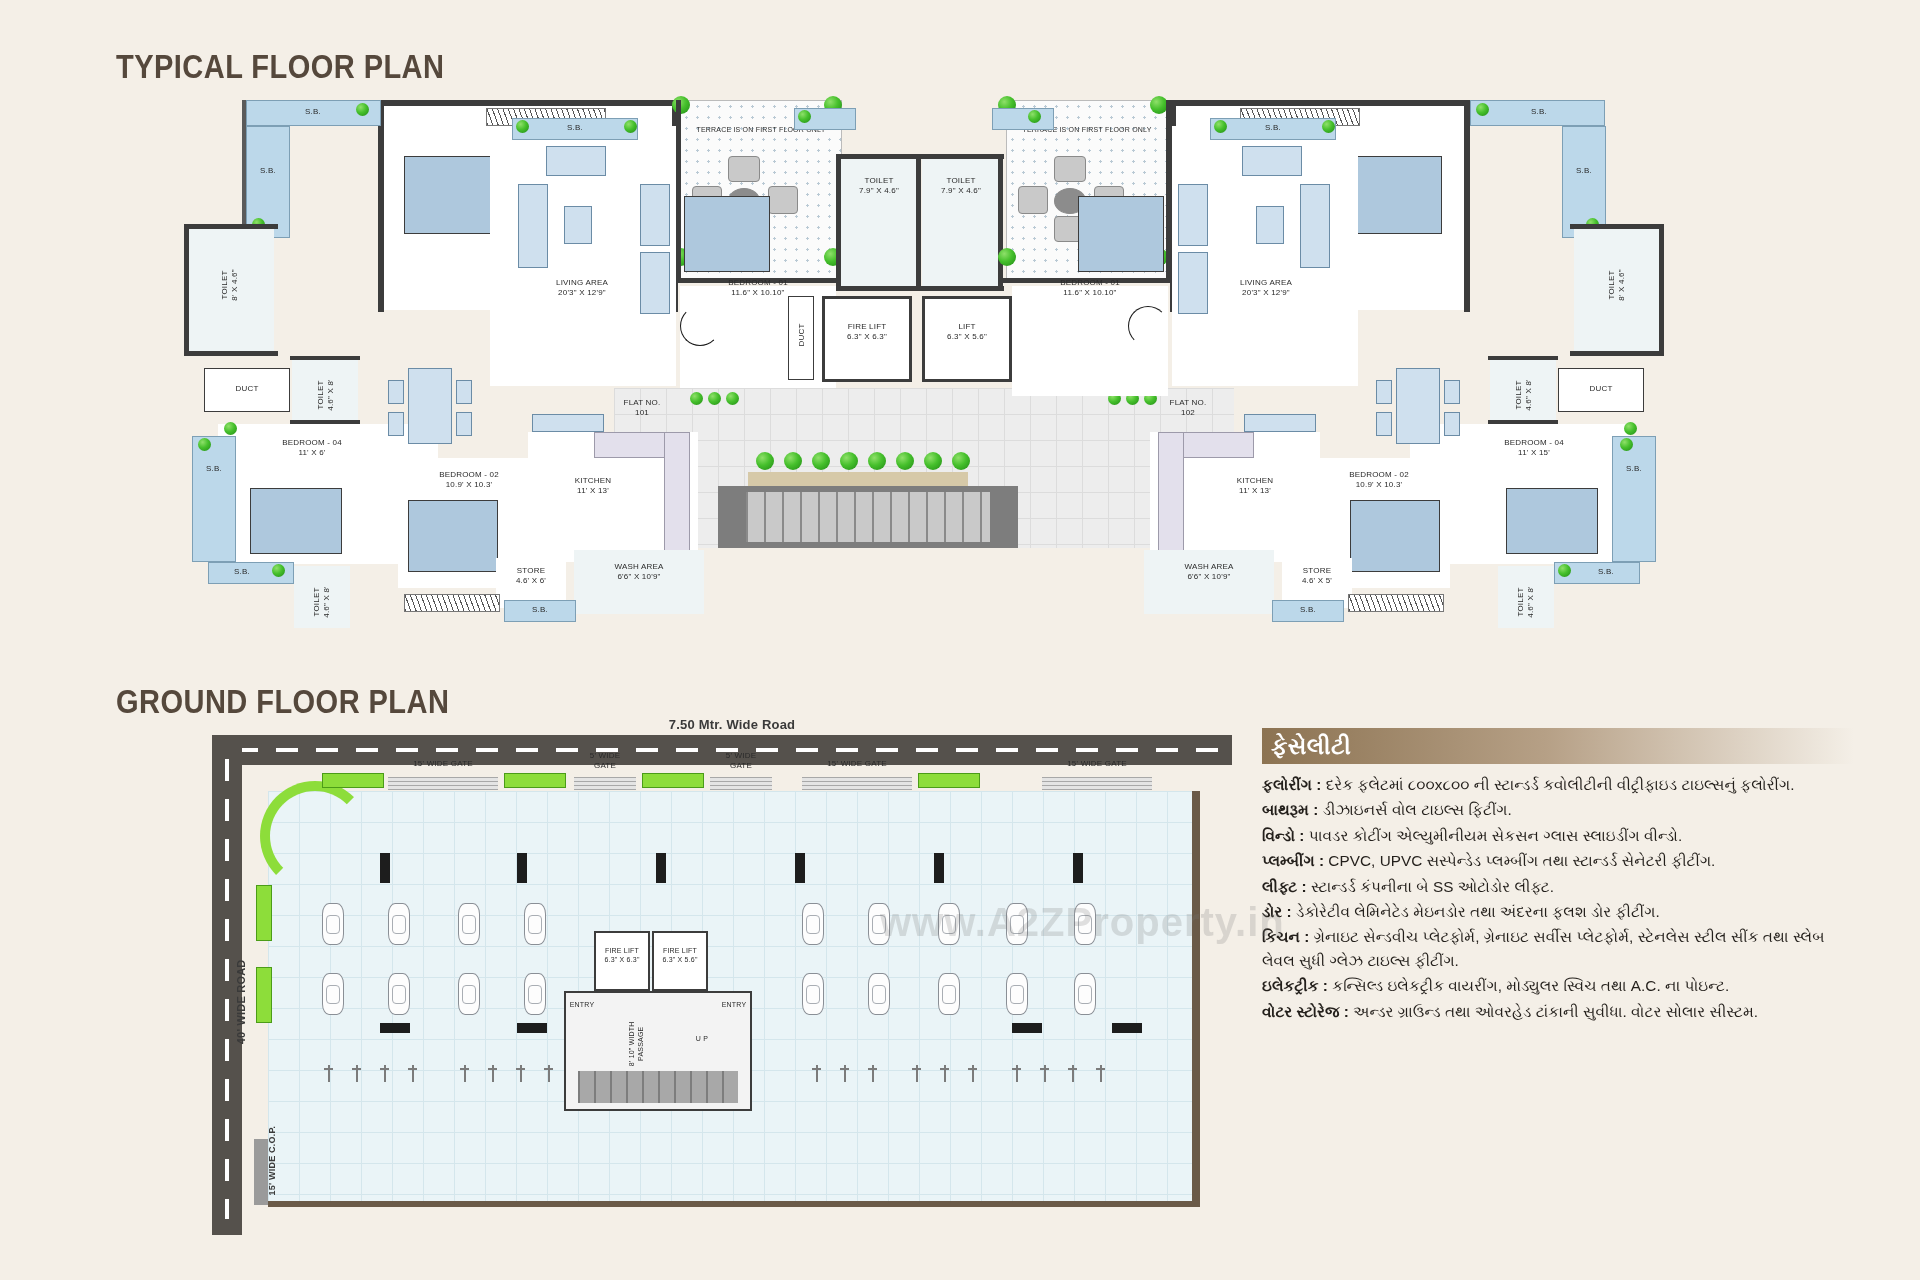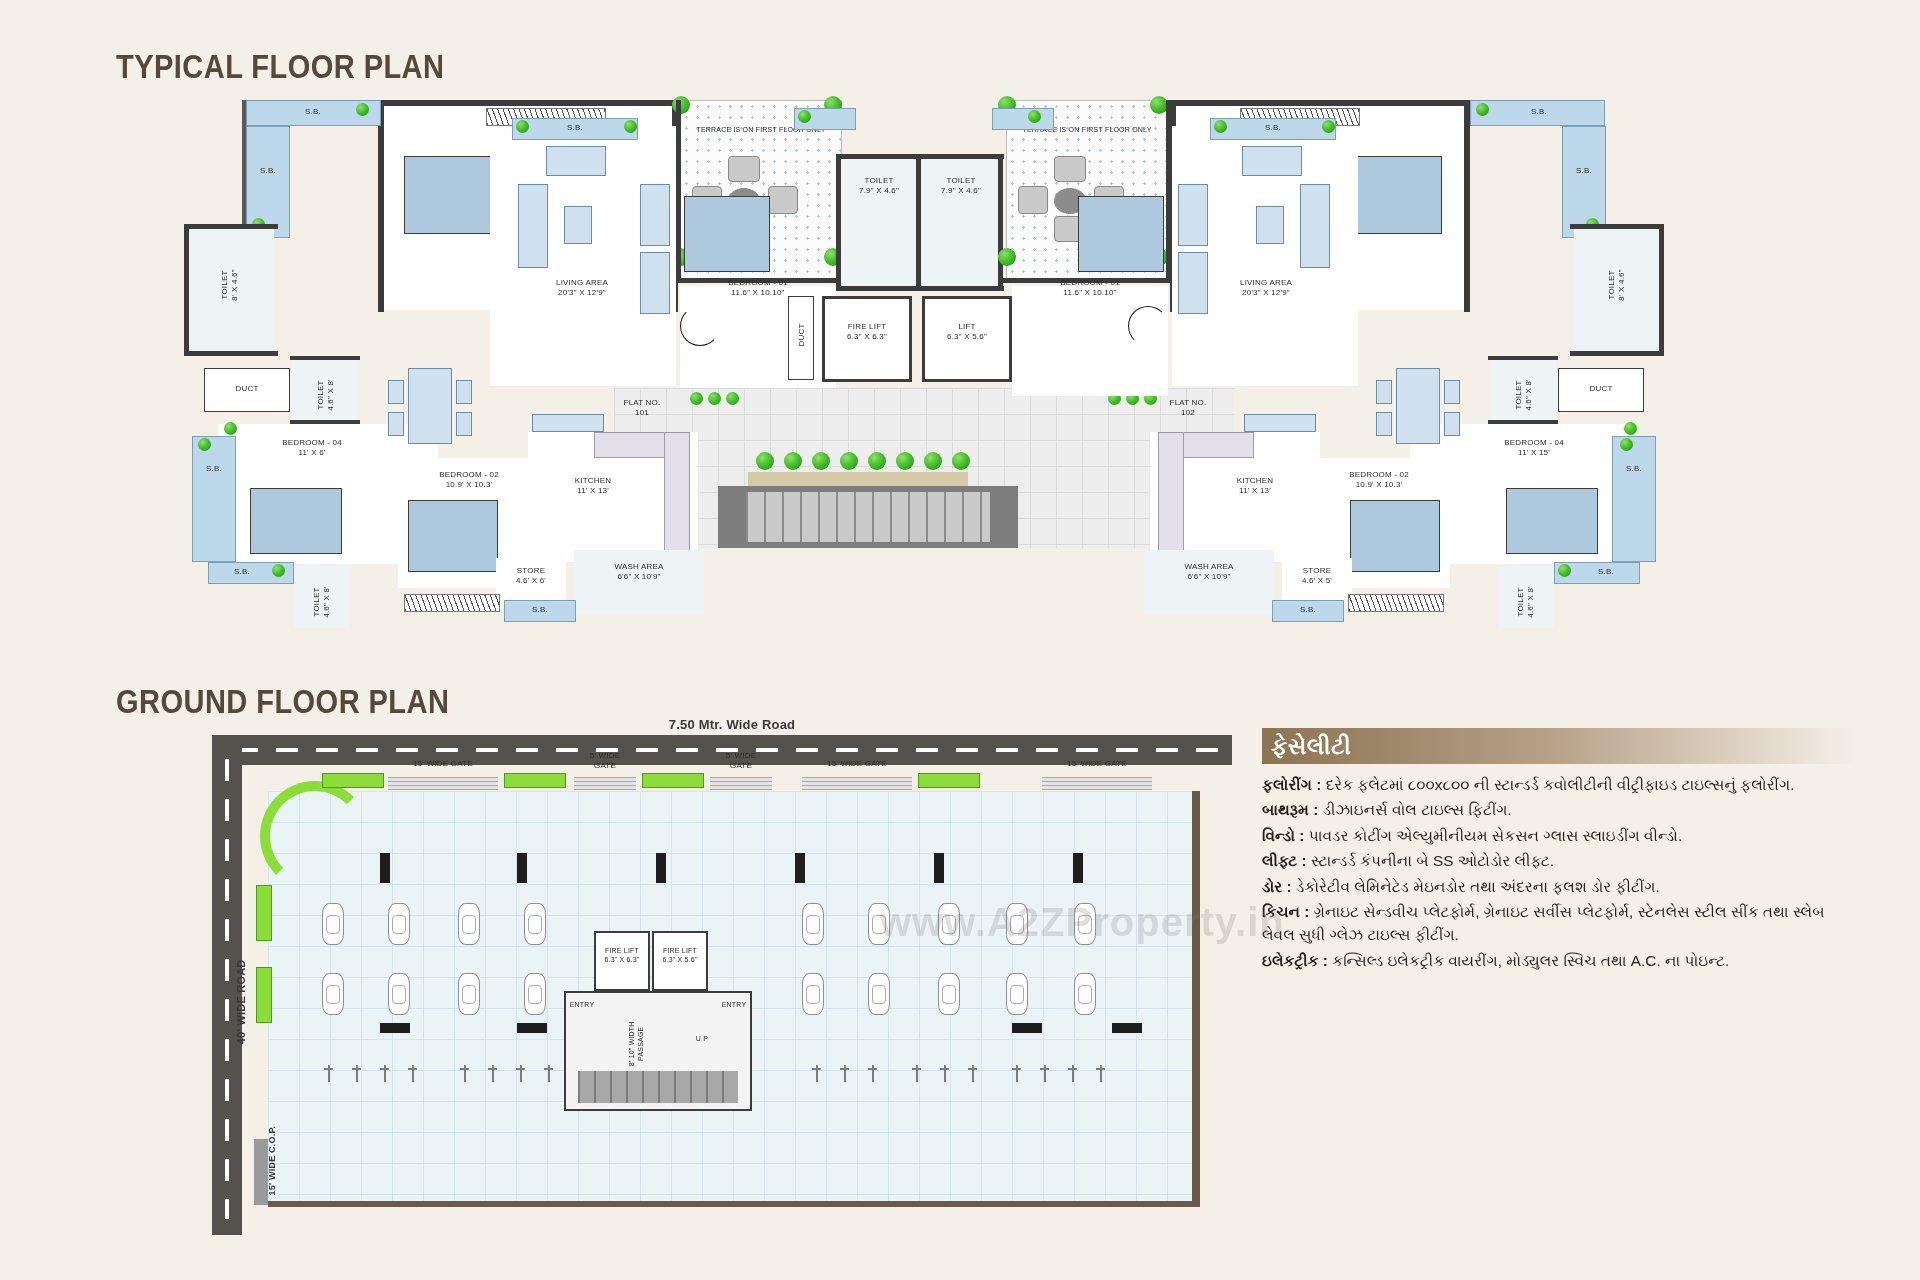--- a/index.html
+++ b/index.html
@@ -613,22 +613,24 @@
   </div>
 
   <div id="facility-panel">
     <div class="fac-header">
       <span>ફેસેલીટી</span>
     </div>
     <div class="fac-list" id="facility-list">
         <div class="fac-item"><b>ફલોરીંગ :</b><span> દરેક ફલેટમાં ૮૦૦x૮૦૦ ની સ્ટાન્ડર્ડ કવોલીટીની વીટ્રીફાઇડ ટાઇલ્સનું ફલોરીંગ.</span></div>
         <div class="fac-item"><b>બાથરૂમ :</b><span> ડીઝાઇનર્સ વોલ ટાઇલ્સ ફિટીંગ.</span></div>
         <div class="fac-item"><b>વિન્ડો :</b><span> પાવડર કોટીંગ એલ્યુમીનીયમ સેકસન ગ્લાસ સ્લાઇડીંગ વીન્ડો.</span></div>
+        <div class="fac-item"><b>પ્લમ્બીંગ :</b><span> CPVC, UPVC સસ્પેન્ડેડ પ્લમ્બીંગ તથા સ્ટાન્ડર્ડ સેનેટરી ફીટીંગ.</span></div>
         <div class="fac-item"><b>લીફ્ટ :</b><span> સ્ટાન્ડર્ડ કંપનીના બે SS ઓટોડોર લીફ્ટ.</span></div>
         <div class="fac-item"><b>ડોર :</b><span> ડેકોરેટીવ લેમિનેટેડ મેઇનડોર તથા અંદરના ફલશ ડોર ફીટીંગ.</span></div>
         <div class="fac-item"><b>કિચન :</b><span> ગ્રેનાઇટ સેન્ડવીચ પ્લેટફોર્મ, ગ્રેનાઇટ સર્વીસ પ્લેટફોર્મ, સ્ટેનલેસ સ્ટીલ સીંક તથા સ્લેબ લેવલ સુધી ગ્લેઝ ટાઇલ્સ ફીટીંગ.</span></div>
         <div class="fac-item"><b>ઇલેકટ્રીક :</b><span> કન્સિલ્ડ ઇલેકટ્રીક વાયરીંગ, મોડ્યુલર સ્વિચ તથા A.C. ના પોઇન્ટ.</span></div>
+        <div class="fac-item"><b>વોટર સ્ટોરેજ :</b><span> અન્ડર ગ્રાઉન્ડ તથા ઓવરહેડ ટાંકાની સુવીધા. વોટર સોલાર સીસ્ટમ.</span></div>
       </div>
   </div>
 
   <div class="wm-url">www.A2ZProperty.in</div>
 
 </div>
 
 </body></html>

